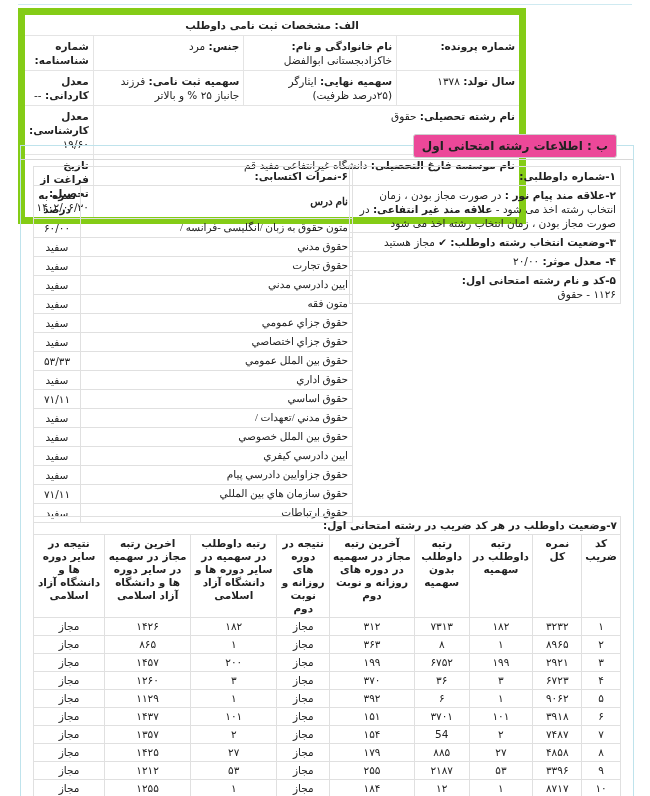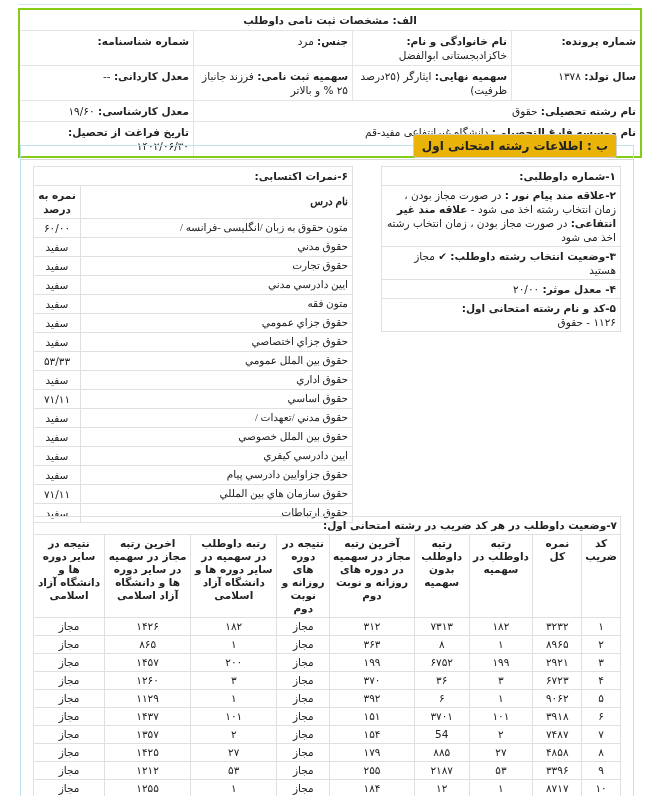--- a/index.html
+++ b/index.html
@@ -4,32 +4,32 @@
 <style>
   html, body { margin:0; padding:0; }
   body {
     width:650px; height:796px; overflow:hidden; background:#ffffff;
     font-family:"DejaVu Sans", sans-serif; font-size:10.5px; color:#222;
     direction:rtl; position:relative;
   }
   .topline { position:absolute; left:18px; right:18px; top:0; height:4px; border-bottom:1px solid #cfeaf1; }
   table { border-collapse:collapse; }
   
-  .secA { position:absolute; left:18px; top:8px; width:624px; border:2px solid #84cc16; }
+  .secA { position:absolute; left:18px; top:8px; width:508px; border:7px solid #84cc16; }
   .secA td { border:1px solid #e4e4e4; padding:3px 4px; vertical-align:top; line-height:14px; }
   .secA .title { text-align:center; font-weight:bold; }
   b { font-weight:bold; }
   
   .secB { position:absolute; left:20px; top:145px; width:612px; height:650px; border:1px solid #bfe3ec; border-bottom:none; }
   .legend {
-    position:absolute; right:16px; top:-12px; background:#eab308; border:1px solid #cfcfcf;
+    position:absolute; right:16px; top:-12px; background:#ec4899; border:1px solid #cfcfcf;
     border-radius:3px; padding:4px 8px; font-weight:bold; font-size:12px;
   }
   .legend-line { position:absolute; left:0; right:0; top:13px; border-top:1px solid #d8d8d8; }
-  .info { position:absolute; right:12px; top:20px; width:240px;padding-left:27px; }
+  .info { position:absolute; right:12px; top:20px; width:272px;padding-left:27px; }
   .info td { border:1px solid #e0e0e0; padding:2px 4px; line-height:14px; }
   .grades { position:absolute; left:12px; top:20px; width:320px; }
   .grades td, .grades th { border:1px solid #e0e0e0; padding:2px 4px; line-height:14px; font-weight:normal; }
   .grades .hdr { font-weight:bold; }
   .grades td.num { text-align:center; width:38px; }
   .grades td.name { text-align:right;font-family:Liberation Serif, serif; }
   .status { position:absolute; left:12px; top:370px; width:588px; }
   .status td, .status th { border:1px solid #e0e0e0; padding:2px 3px; line-height:13px; text-align:center; }
   .status th { font-weight:bold; vertical-align:top; }
   .status .cap { text-align:right; font-weight:bold; }

